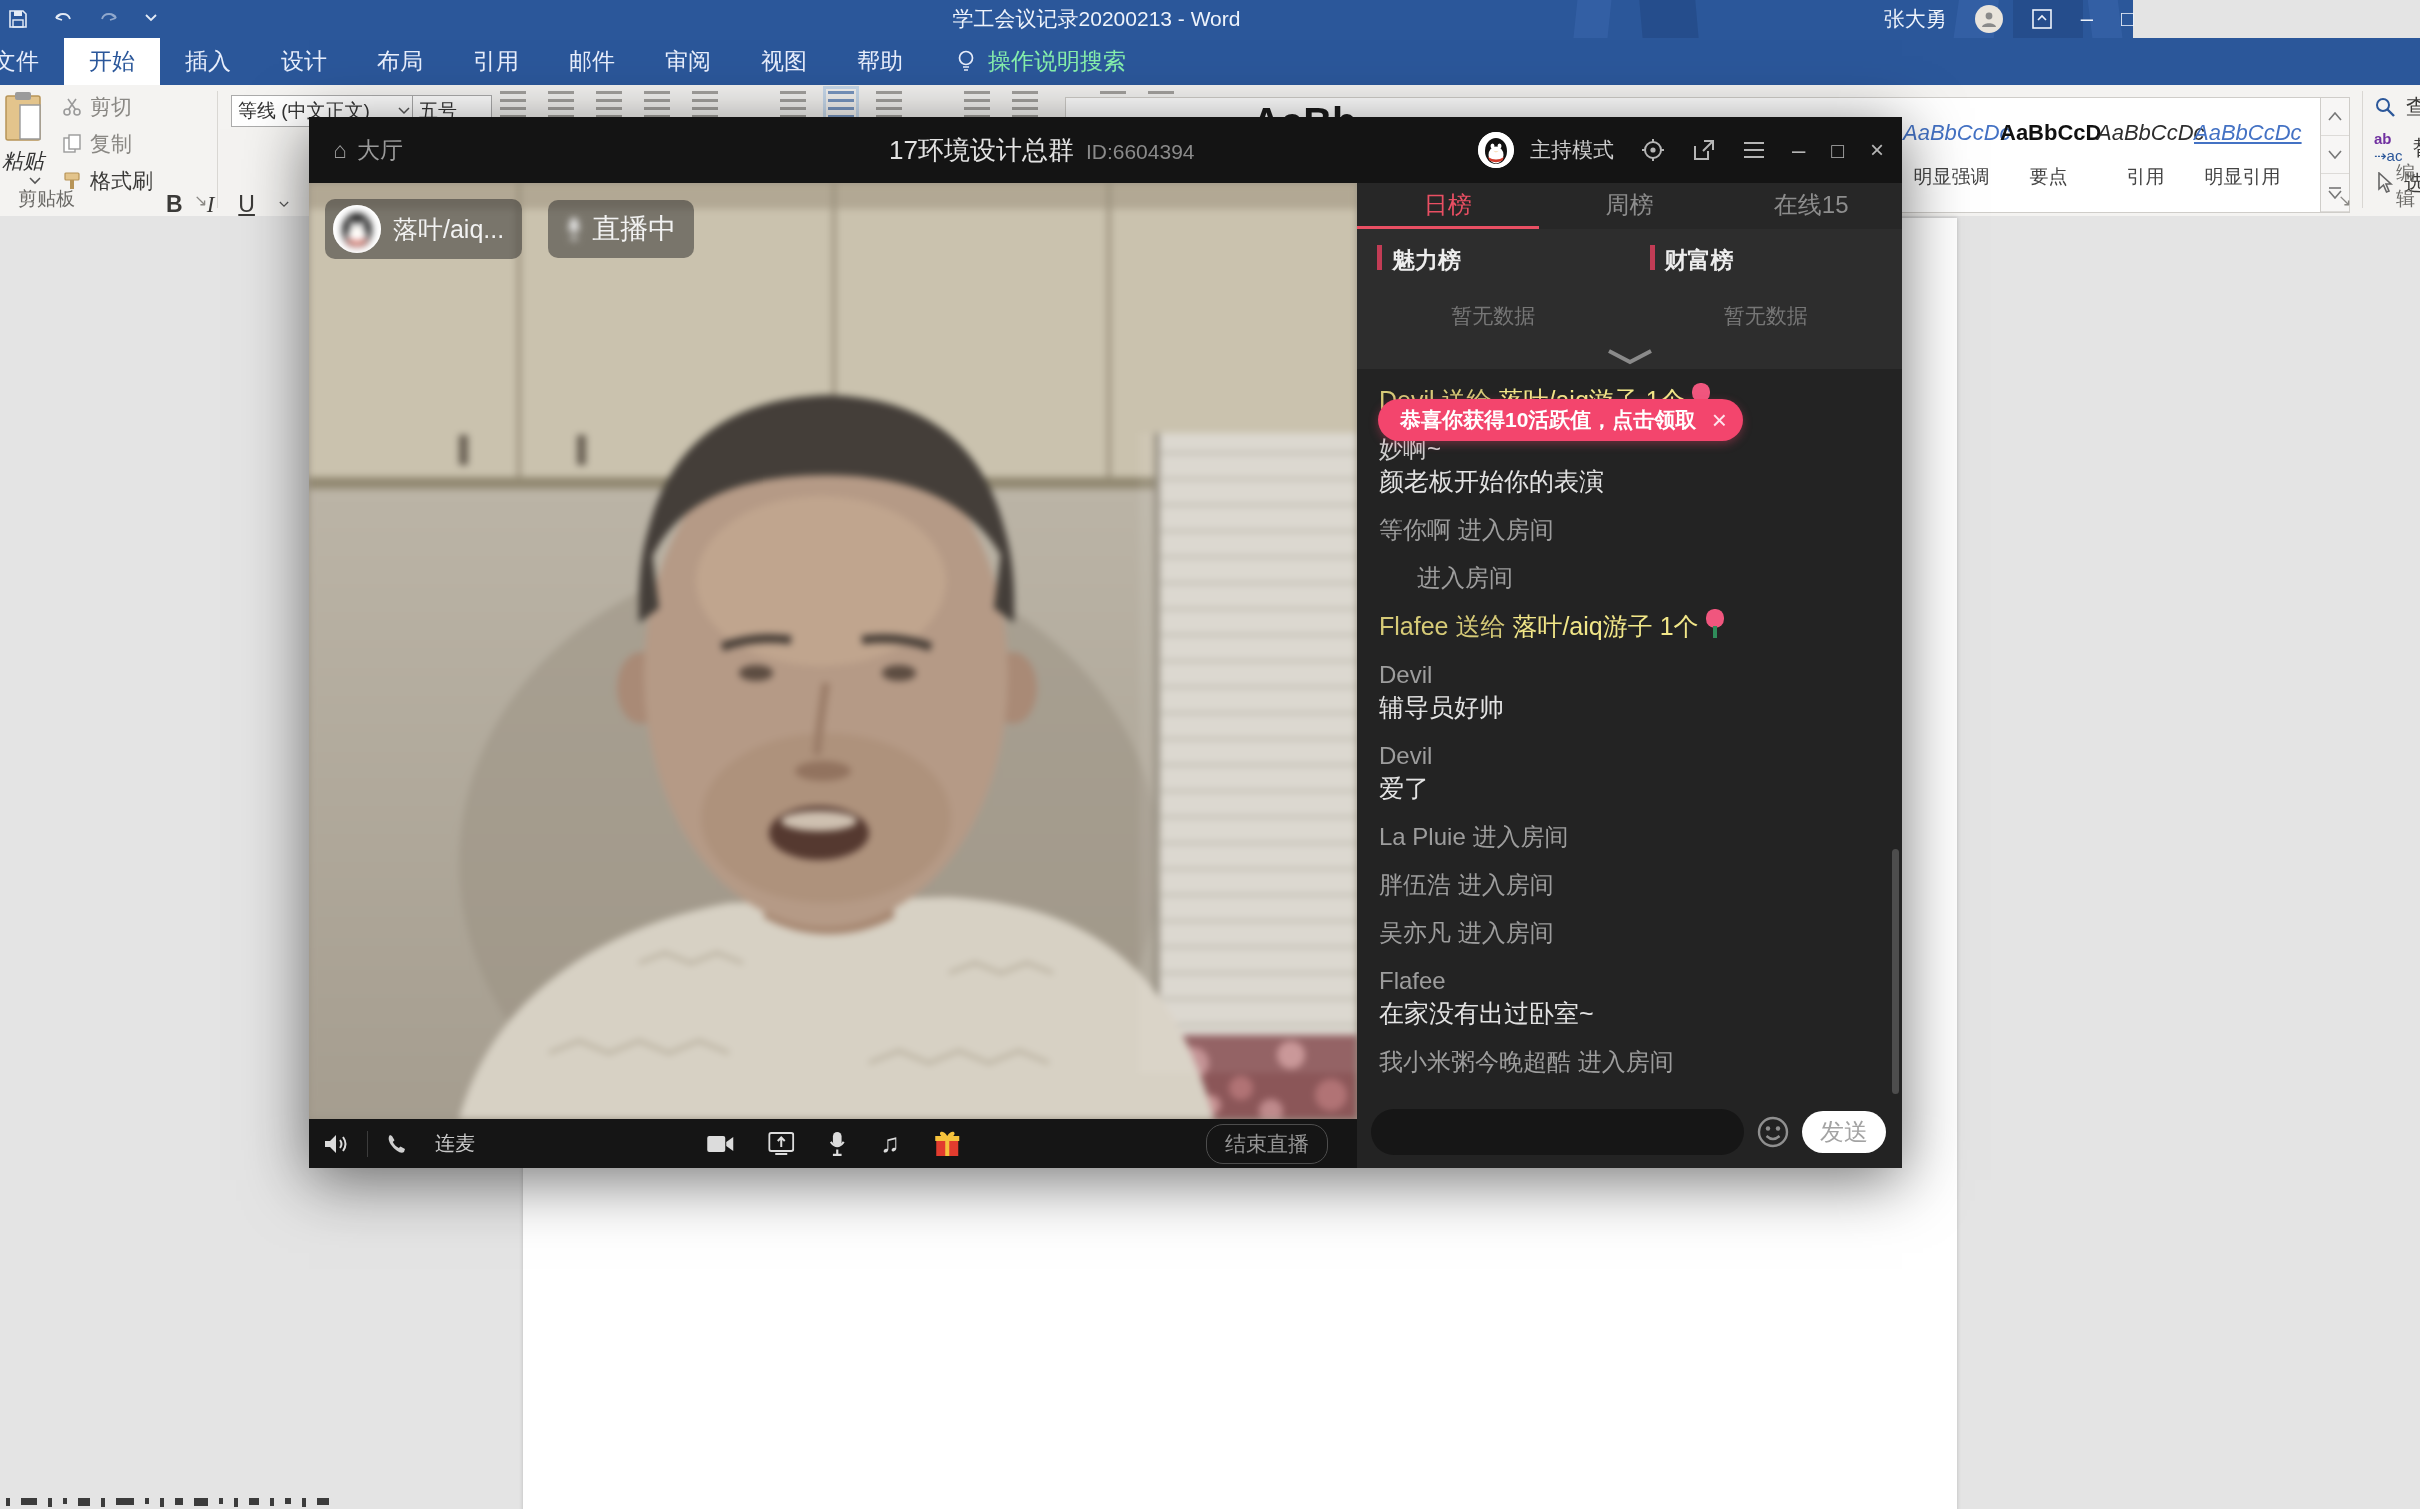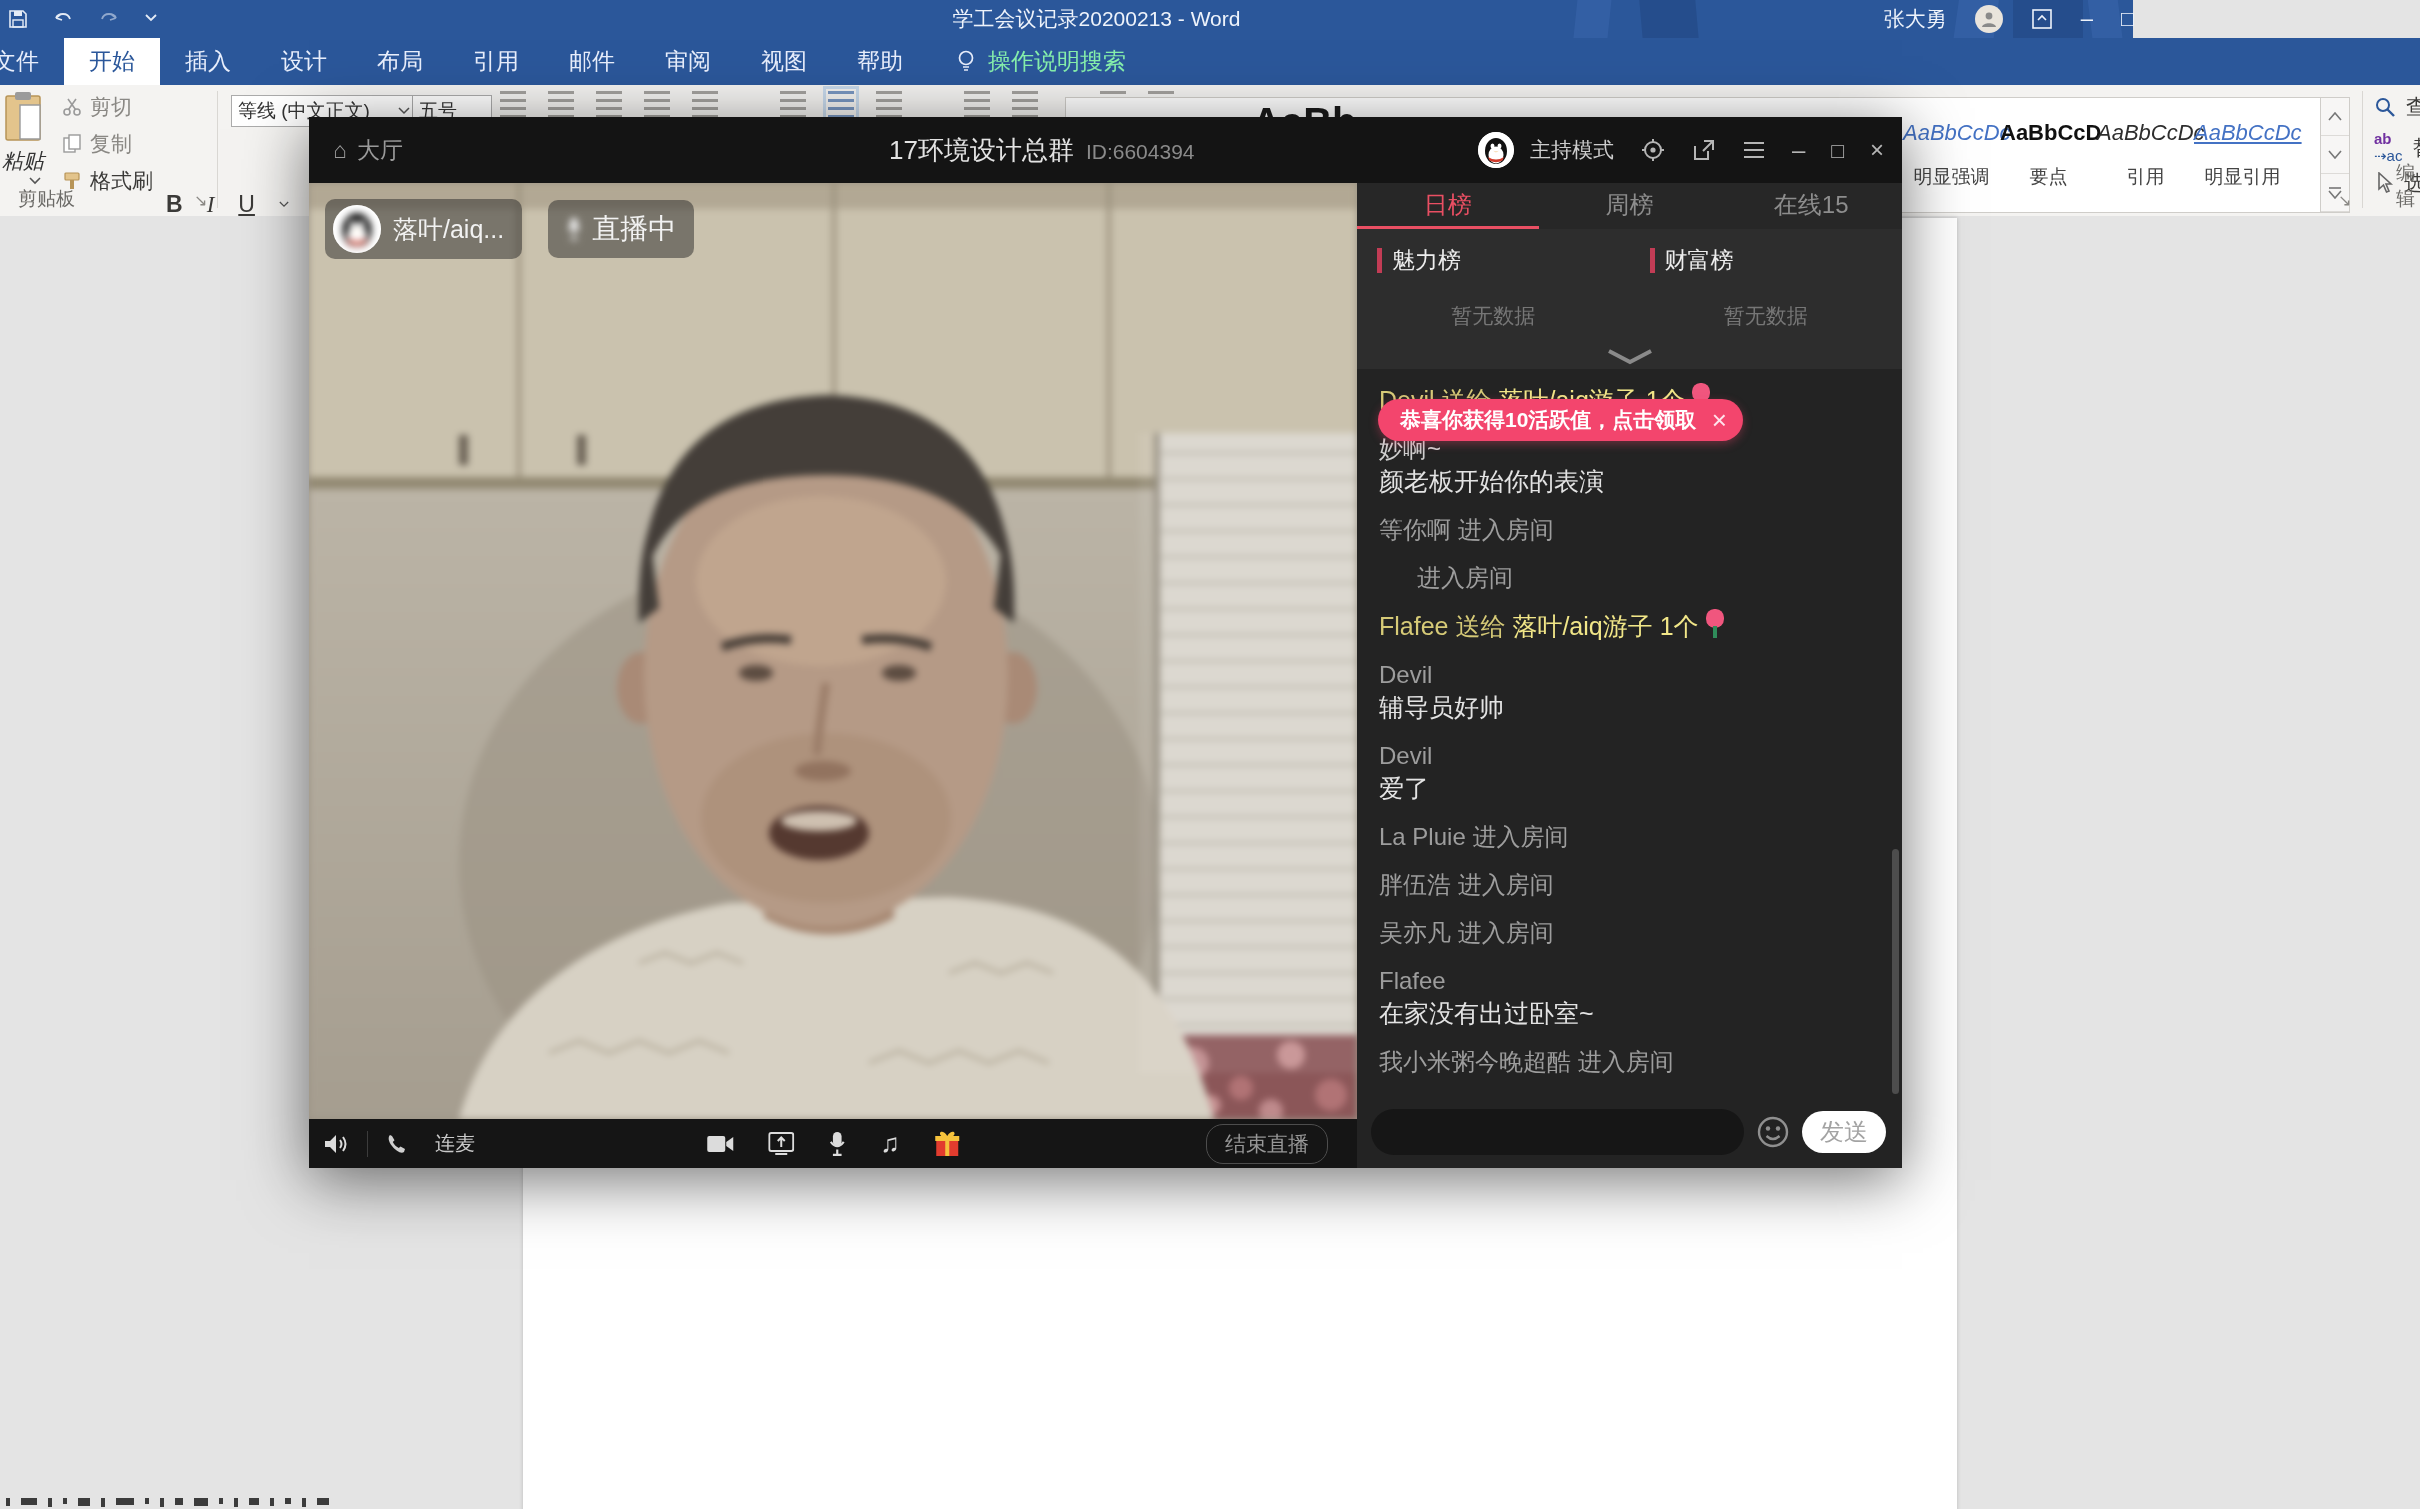--- a/index.html
+++ b/index.html
@@ -100,21 +100,21 @@
   .vt-center{position:absolute;left:50%;transform:translateX(-50%);display:flex;align-items:center;gap:34px;}
   .end-btn{position:absolute;right:29px;top:50%;transform:translateY(-50%);border:1px solid #4d4d4d;border-radius:17px;
      color:#979797;font-size:21px;padding:5px 18px;background:transparent;}
 
   .chat-col{width:545px;display:flex;flex-direction:column;background:#232323;position:relative;}
   .panel-tabs{height:46px;background:#272727;display:flex;flex:0 0 46px;}
   .ptab{flex:1;display:flex;align-items:center;justify-content:center;font-size:24px;color:#8d8d8d;border-bottom:3px solid transparent;}
   .ptab.active{color:#e94f63;border-bottom-color:#e94f63;}
   .rankings{height:140px;background:#2d2d2d;flex:0 0 140px;display:flex;position:relative;}
   .rank-col{flex:1;padding-top:16px;}
-  .rank-head{display:flex;align-items:center;gap:10px;margin-left:20px;}
+  .rank-head{display:flex;gap:10px;margin-left:20px;font-weight:bold;}
   .rank-bar{width:5px;height:25px;background:#c23c55;}
   .rank-title{color:#ededed;font-size:23px;}
   .rank-empty{text-align:center;color:#767676;font-size:21px;margin-top:26px;}
   .rank-chevron{position:absolute;left:50%;bottom:4px;transform:translateX(-50%);}
 
   .chat-list{flex:1;position:relative;padding:14px 40px 0 22px;overflow:hidden;}
   .msg{margin-bottom:15px;line-height:33px;}
   .msg .m-name{color:#9d9d9d;font-size:24px;line-height:33px;}
   .msg.first-group .m-name{color:#cfcfcf;}
   .msg .m-text{color:#e3e3e3;font-size:25px;line-height:33px;}

